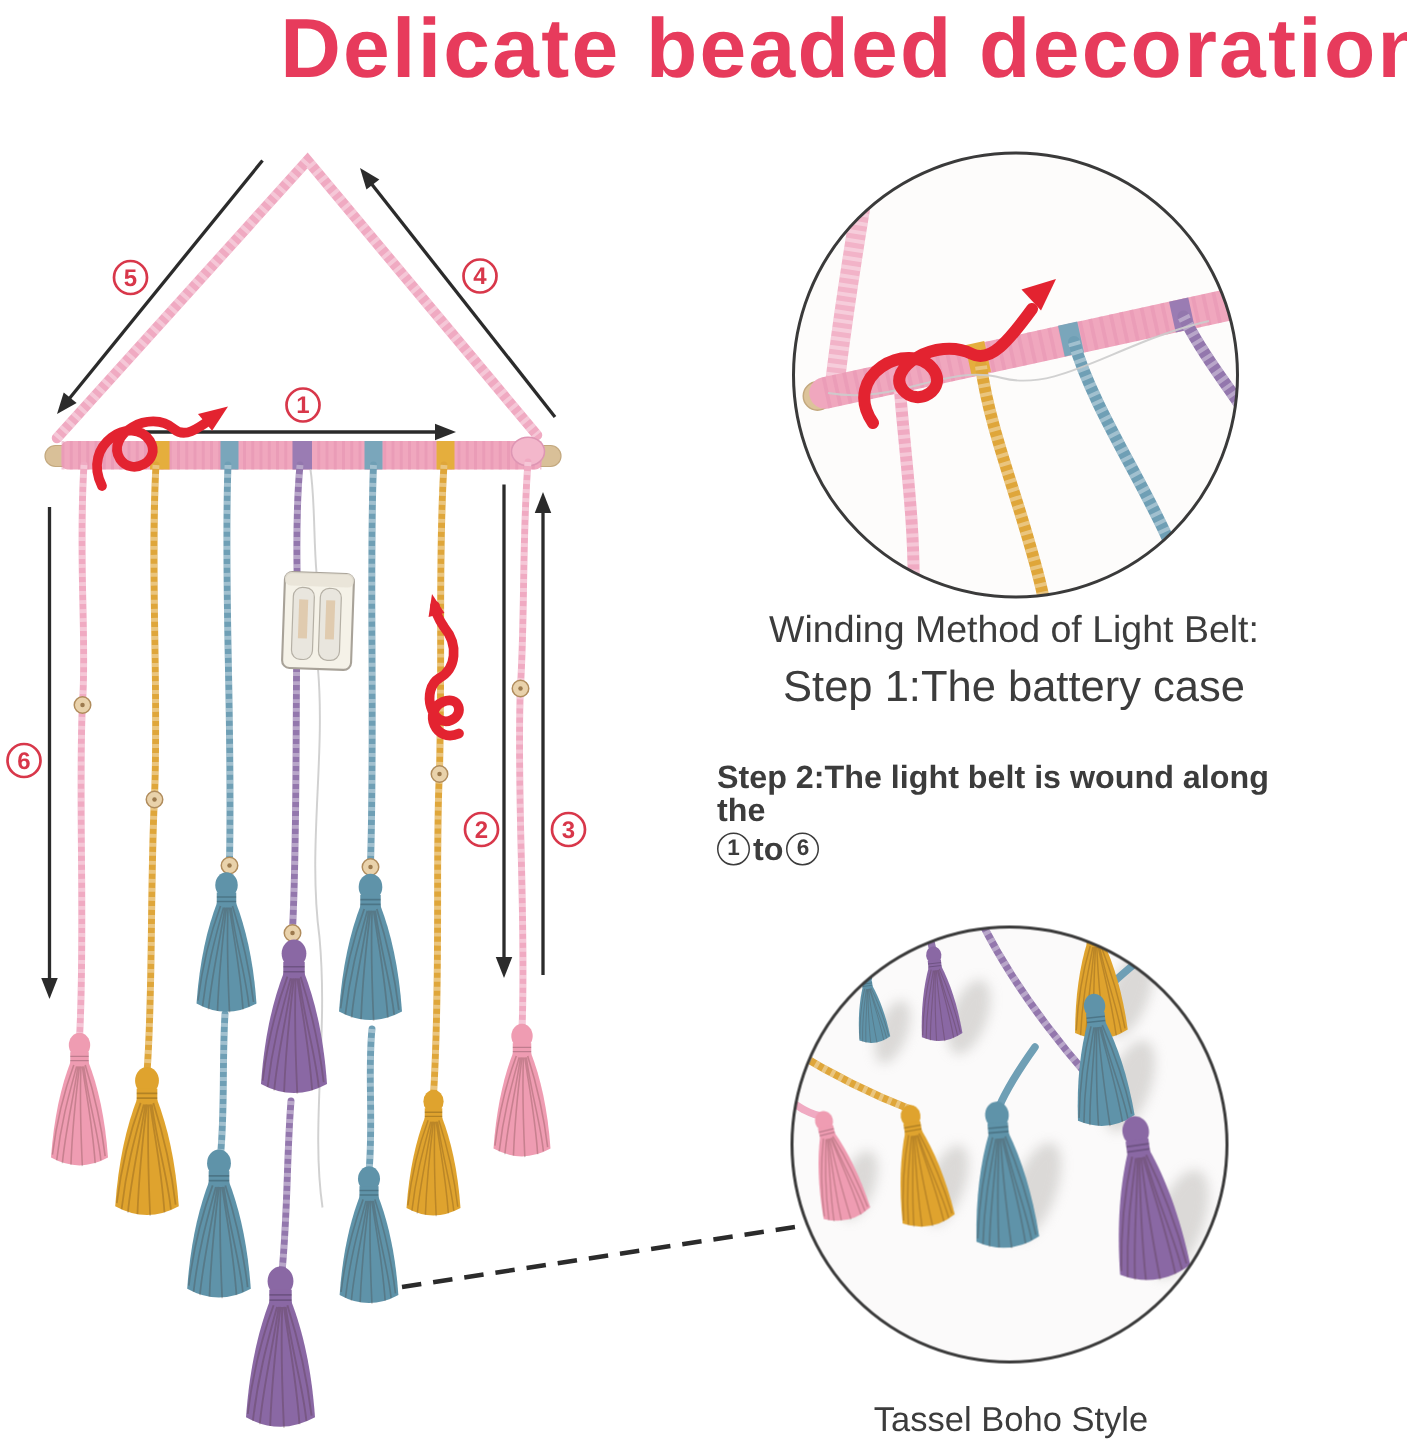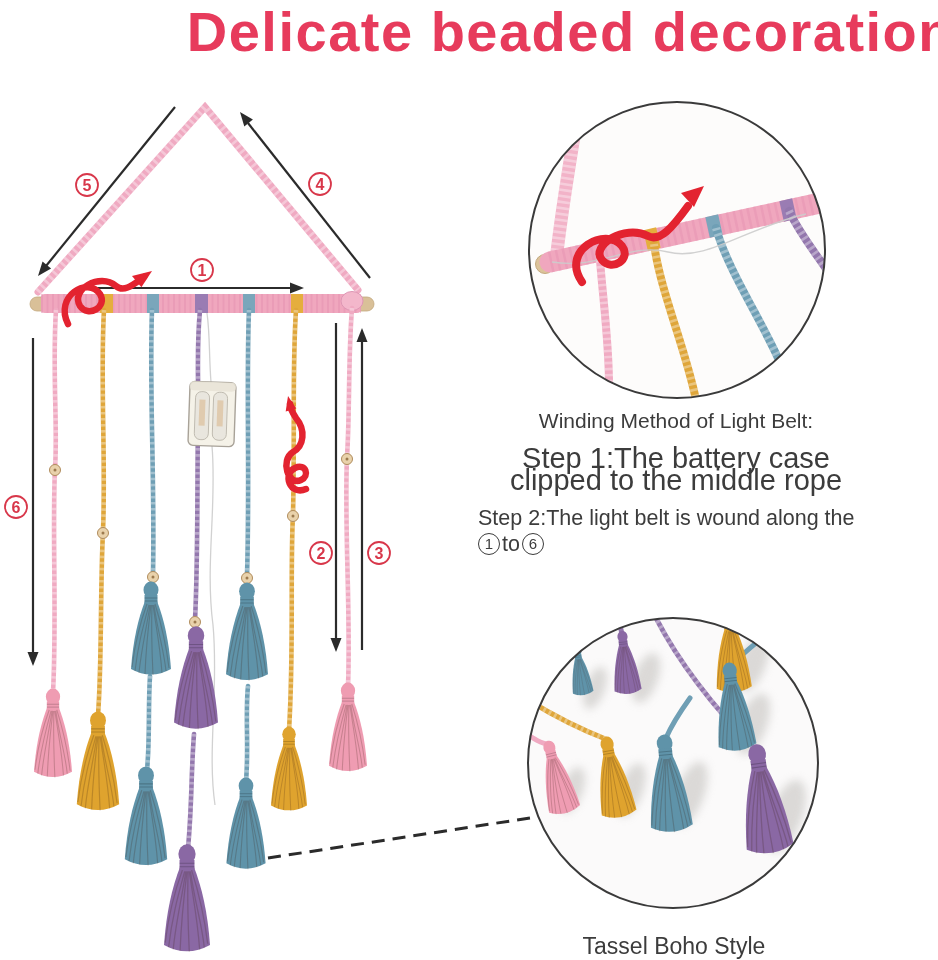--- a/index.html
+++ b/index.html
@@ -23,23 +23,23 @@
   .spiral.w8{stroke-width:8}
   .red-ah{fill:#e32330;}
   .numlab circle{fill:#ffffff;stroke:#d8374a;stroke-width:1.8;}
   .numlab text{fill:#d8374a;font-family:"Liberation Sans",sans-serif;font-weight:bold;font-size:16px;text-anchor:middle;}
   .inset-border{fill:none;stroke:#3a3a3a;stroke-width:2;}
   .dashline{stroke:#2b2b2b;stroke-width:3;stroke-dasharray:13 8;fill:none;}
   .wire{stroke:#cccccc;stroke-width:1.3;fill:none;opacity:.9;}
 
   
   .rtext{position:absolute;color:#3c3c3c;}
-  .heading{left:474px;top:409px;width:404px;text-align:center;font-size:21px;line-height:23px;}
+  .heading{left:474px;top:409px;width:404px;text-align:center;font-size:25px;line-height:23px;}
   .step1{left:474px;top:447px;width:404px;text-align:center;font-size:29px;line-height:22px;}
-  .step2{left:478px;top:507px;width:402px;text-align:left;font-size:21.5px;line-height:22px;}
+  .step2{left:478px;top:507px;width:402px;text-align:left;font-size:21.5px;line-height:22px;font-weight:bold;}
   .rangeline{margin-top:3px;display:flex;align-items:center;gap:2px;height:24px;}
   .circ{display:inline-block;width:20px;height:20px;border:1.8px solid #3c3c3c;border-radius:50%;
         font-size:15px;line-height:20px;text-align:center;}
   .caption{left:472px;top:913px;width:404px;text-align:center;font-size:23px;margin-top:20px;}
 </style>
 </head>
 <body>
 
 <div class="page">
 
@@ -260,21 +260,20 @@
         <use href="#tassel" transform="translate(548,742) rotate(-14) scale(0.8)" color="#ef9cb2"></use>
       </g>
       <circle class="inset-border" cx="673" cy="763" r="145"></circle>
     </g>
   </svg>
 
   <div class="rtext heading">Winding Method of Light Belt:</div>
 
   <div class="rtext step1">
     <div>Step 1:The battery case</div>
-    <div>clipped to the middle rope</div>
   </div>
 
   <div class="rtext step2">
     <div>Step 2:The light belt is wound along the</div>
     <div class="rangeline">
       <span class="circ">1</span>
       <span>to</span>
       <span class="circ">6</span>
     </div>
   </div>

